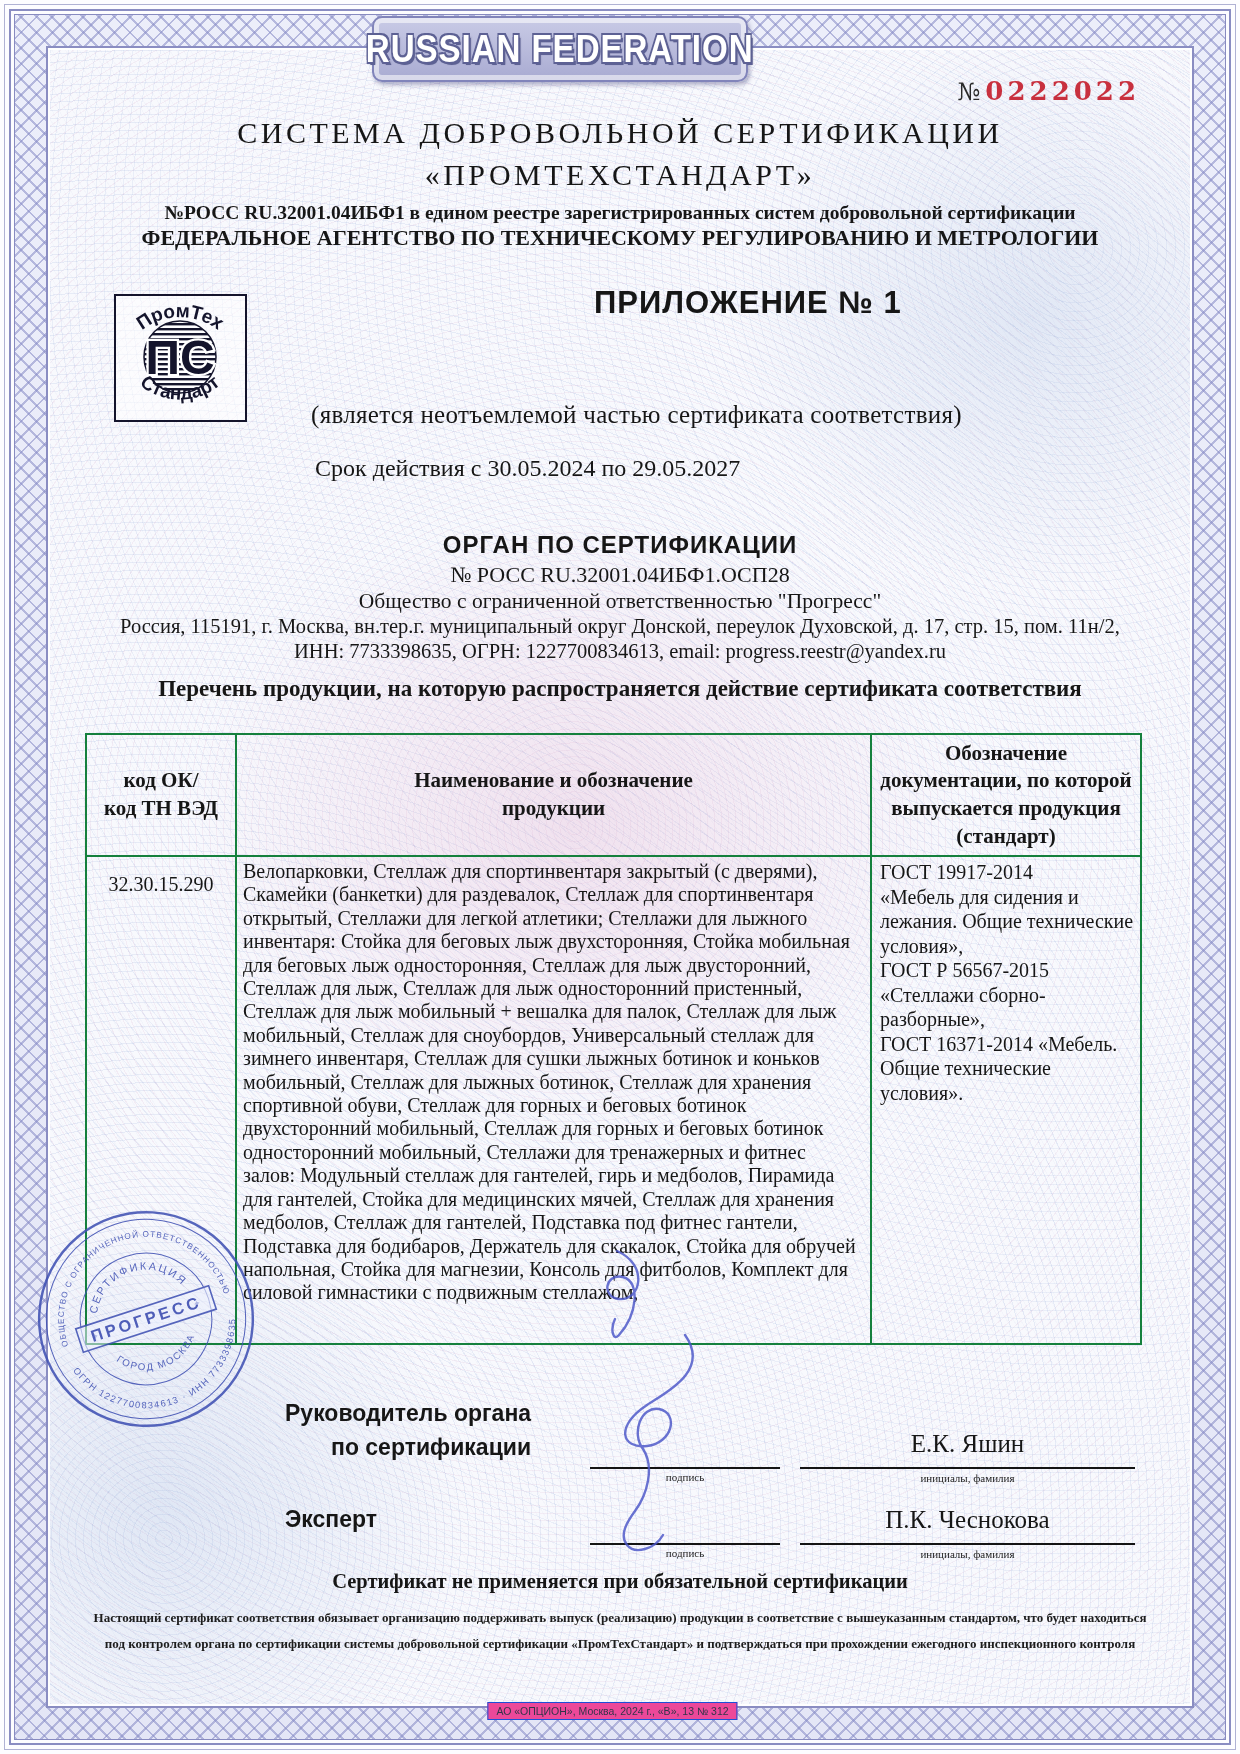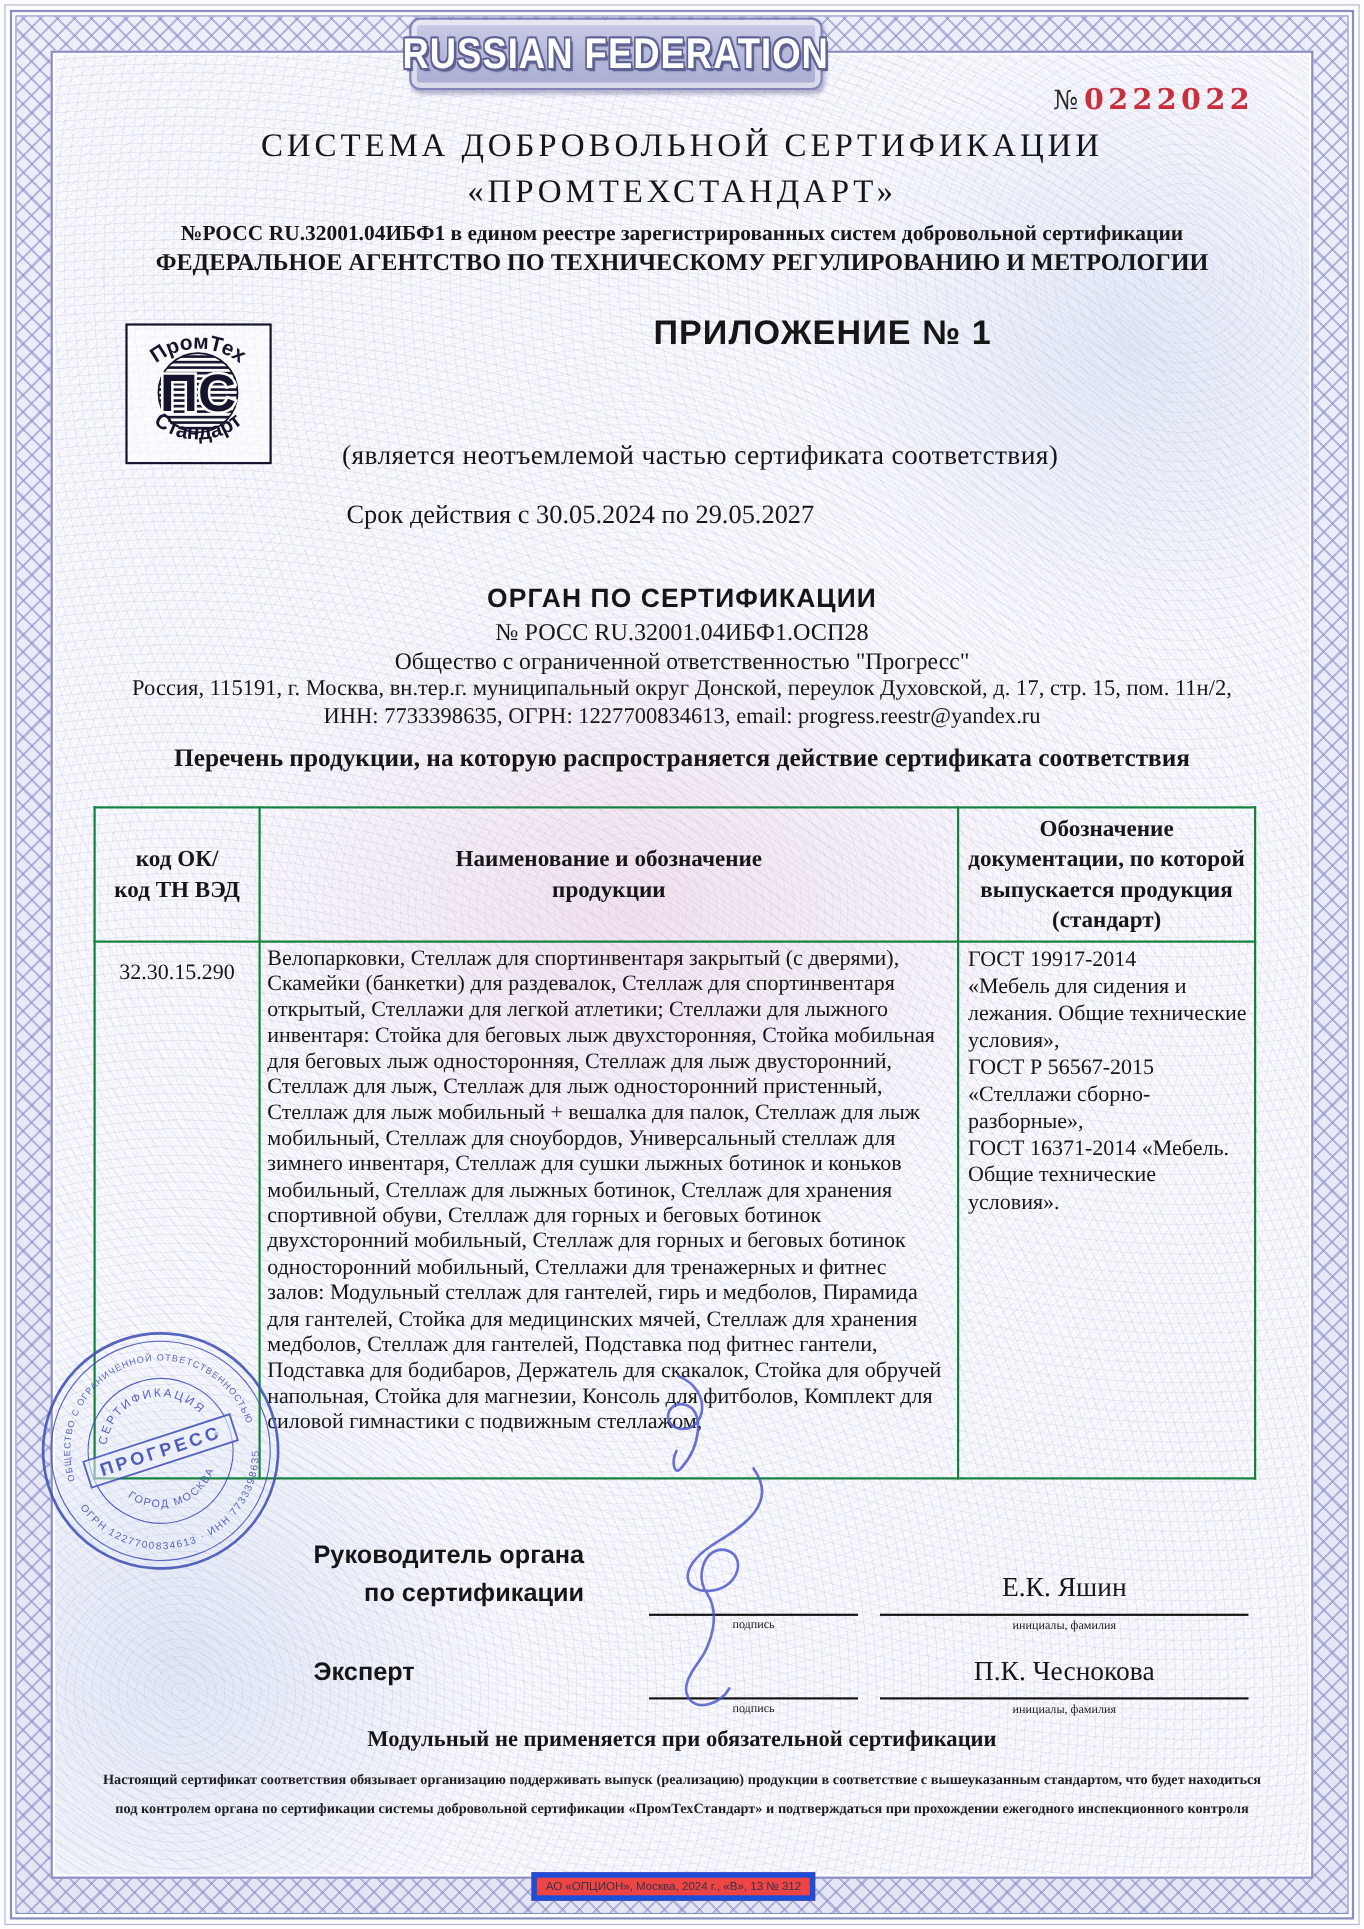--- a/index.html
+++ b/index.html
@@ -91,21 +91,21 @@
   .cap1b{left:800px;top:1472px;width:335px;}
   .cap2a{left:590px;top:1547px;width:190px;}
   .cap2b{left:800px;top:1548px;width:335px;}
 
   
   .note-bold{top:1570px;font-size:20.5px;font-weight:bold;z-index:2;}
   .fine{left:70px;width:1100px;text-align:center;font-weight:bold;font-size:13px;z-index:2;white-space:nowrap;color:#1d1d1d;}
   .fine1{top:1610px;}
   .fine2{top:1636px;}
   .plate{position:absolute;left:50%;transform:translateX(-53%);top:1702px;z-index:6;
-    background:#ef4444;border:5px solid #1d4ed8;padding:2px 8px;font-size:10.5px;color:#33344a;white-space:nowrap;
+    background:#ec4899;border:1px solid #1d4ed8;padding:2px 8px;font-size:10.5px;color:#33344a;white-space:nowrap;
     font-family:"Liberation Sans",sans-serif;}
 </style>
 </head>
 <body>
 
 <div class="page">
 
   <div class="frame-edge"></div>
   <div class="frame-outer"></div>
   <div class="frame-band"></div>
@@ -237,18 +237,18 @@
   <div class="sig-name name1 abs ser">Е.К. Яшин</div>
   <div class="sig-name name2 abs ser">П.К. Чеснокова</div>
 
   <svg class="sig-svg" width="230" height="330" viewBox="0 0 230 330">
     <g fill="none" stroke="#4a55c8" stroke-width="2.4" stroke-linecap="round" opacity="0.82">
       <path d="M64,8 C96,22 88,58 66,56 C48,54 52,30 70,34 C88,39 84,72 66,92 C60,99 57,86 62,76"></path>
       <path d="M132,92 C158,128 112,150 94,162 C62,183 68,206 94,203 C120,200 126,170 106,166 C88,163 78,190 90,206 C102,224 94,252 82,268 C74,279 66,292 74,302 C82,312 102,306 110,292"></path>
     </g>
   </svg>
 
-  <div class="note-bold abs ser ctr">Модульный не применяется при обязательной сертификации</div>
+  <div class="note-bold abs ser ctr">Сертификат не применяется при обязательной сертификации</div>
   <div class="fine fine1 abs ser">Настоящий сертификат соответствия обязывает организацию поддерживать выпуск (реализацию) продукции в соответствие с вышеуказанным стандартом, что будет находиться</div>
   <div class="fine fine2 abs ser">под контролем органа по сертификации системы добровольной сертификации «ПромТехСтандарт» и подтверждаться при прохождении ежегодного инспекционного контроля</div>
   <div class="plate">АО «ОПЦИОН», Москва, 2024 г., «В», 13 № 312</div>
 
 </div>
 
 </body></html>

